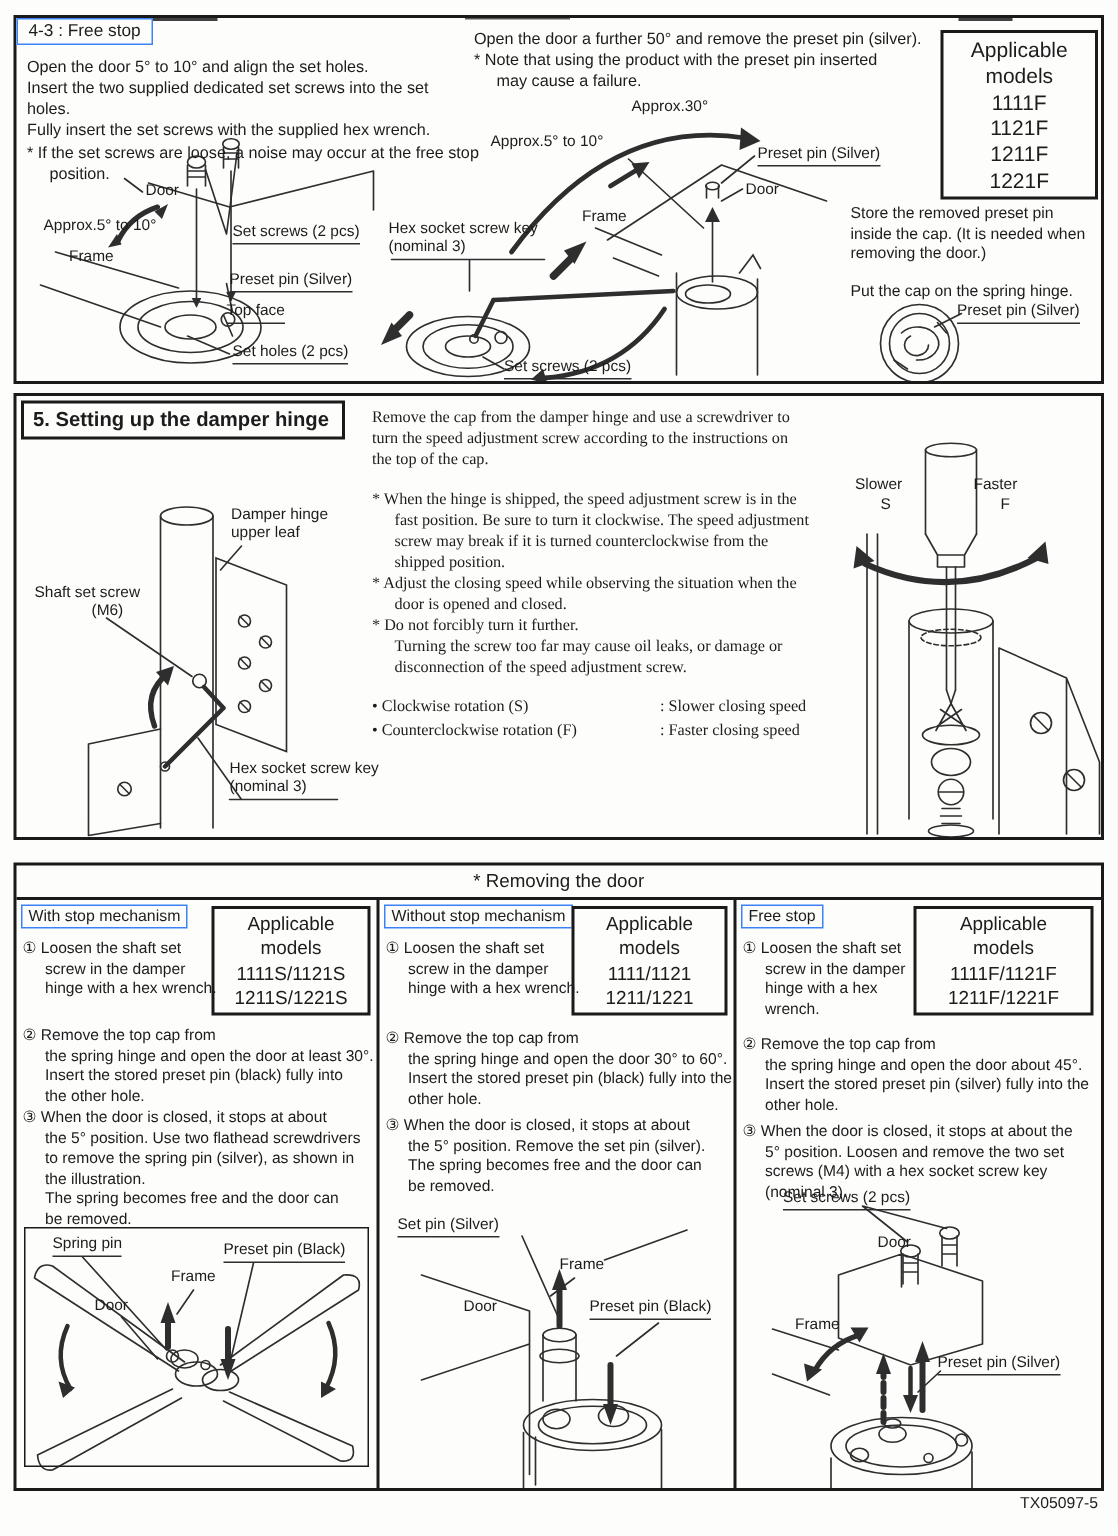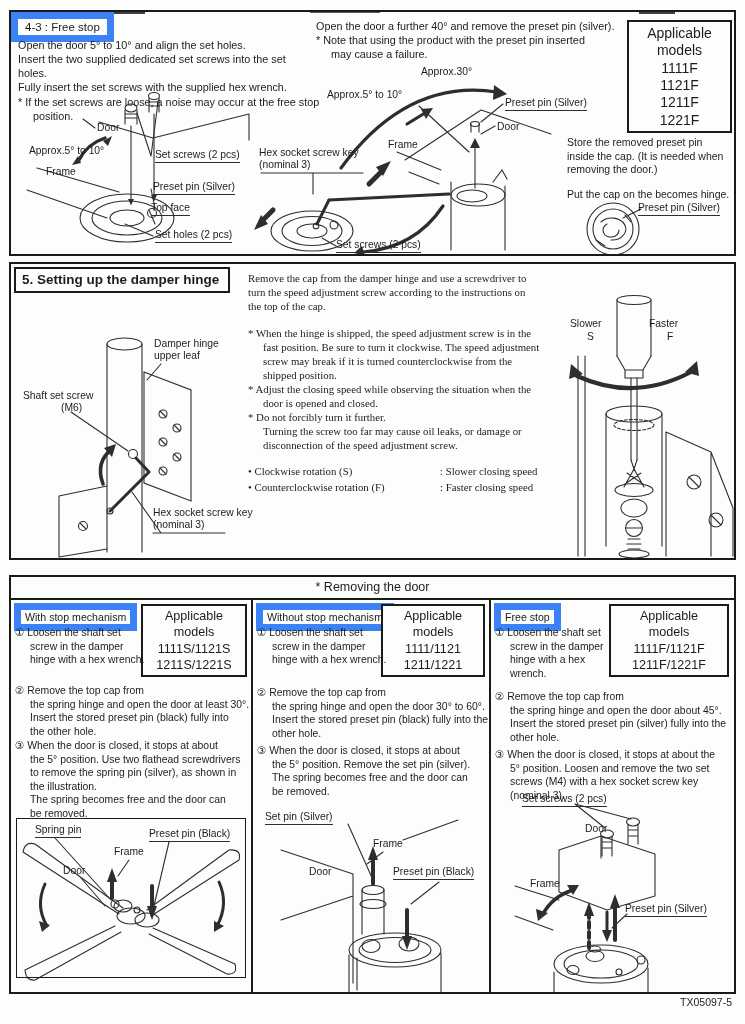--- a/index.html
+++ b/index.html
@@ -5,21 +5,21 @@
   html,body{margin:0;padding:0;background:#e8e8e8;}
   .page{position:relative;width:745px;height:1024px;background:#fdfdfc;
         font-family:"Liberation Sans","DejaVu Sans",sans-serif;color:#1c1c1c;overflow:hidden;}
   .box{position:absolute;border:2px solid #1a1a1a;background:#fdfdfc;}
   .art{position:absolute;inset:0;width:100%;height:100%;pointer-events:none;}
   .art path,.art line,.art ellipse,.art circle,.art rect{vector-effect:non-scaling-stroke;}
   .txt{position:absolute;font-size:10.8px;line-height:1.3;white-space:pre-line;}
   .note{padding-left:15px;text-indent:-15px;white-space:pre-line;}
   .lbl{position:absolute;font-size:10.3px;line-height:1.18;white-space:nowrap;}
   .ul{border-bottom:1px solid #2e2e2e;padding-bottom:1px;}
-  .tagbox{position:absolute;border:7px solid #3b82f6;padding:2px 7px;font-size:11.5px;background:#fdfdfc;}
+  .tagbox{position:absolute;border:1px solid #3b82f6;padding:2px 7px;font-size:11.5px;background:#fdfdfc;}
   .tagbox.small{font-size:10.6px;padding:1px 4px;}
   .models{position:absolute;border:2px solid #1a1a1a;text-align:center;background:#fdfdfc;}
   .models div{line-height:1.24;}
   .models.big div{font-size:14px;}
   .models.sm div{font-size:12.6px;line-height:1.3;}
   .heading5{position:absolute;border:2px solid #1a1a1a;padding:3px 9px 4px 6px;font-size:13.5px;font-weight:bold;background:#fdfdfc;}
   .rm-title{position:absolute;left:0;top:0;right:0;height:21px;border-bottom:2px solid #1a1a1a;
             text-align:center;font-size:12.5px;line-height:21px;}
   .col{position:absolute;top:21px;bottom:0;}
   .step{position:absolute;font-size:10.4px;line-height:1.3;}
@@ -113,37 +113,37 @@
     </svg>
 
     <div class="tagbox">4-3 : Free stop</div>
 
     <div class="txt" style="left:7px;top:26px;width:308px;">Open the door 5° to 10° and align the set holes.
 Insert the two supplied dedicated set screws into the set
 holes.
 Fully insert the set screws with the supplied hex wrench.</div>
     <div class="txt note" style="left:7px;top:83px;width:300px;white-space:normal;">* If the set screws are loose, a noise may occur at the free stop position.</div>
 
-    <div class="txt" style="left:305px;top:7px;width:345px;">Open the door a further 40° and remove the preset pin (silver).</div>
+    <div class="txt" style="left:305px;top:7px;width:345px;">Open the door a further 50° and remove the preset pin (silver).</div>
     <div class="txt note" style="left:305px;top:21px;width:340px;">* Note that using the product with the preset pin inserted
 may cause a failure.</div>
 
     <div class="models big" style="left:616px;top:8px;width:101px;height:106px;padding-top:3px;">
       <div>Applicable</div>
       <div>models</div>
       <div>1111F</div>
       <div>1121F</div>
       <div>1211F</div>
       <div>1221F</div>
     </div>
 
     <div class="txt" style="left:556px;top:124px;width:172px;font-size:10.5px;">Store the removed preset pin
 inside the cap. (It is needed when
 removing the door.)</div>
-    <div class="txt" style="left:556px;top:176px;width:176px;font-size:10.5px;white-space:nowrap;">Put the cap on the becomes hinge.</div>
+    <div class="txt" style="left:556px;top:176px;width:176px;font-size:10.5px;white-space:nowrap;">Put the cap on the spring hinge.</div>
 
     <div class="lbl" style="left:86px;top:110px;">Door</div>
     <div class="lbl" style="left:18px;top:133px;">Approx.5° to 10°</div>
     <div class="lbl" style="left:35px;top:154px;">Frame</div>
     <div class="lbl ul" style="left:144px;top:137px;">Set screws (2 pcs)</div>
     <div class="lbl ul" style="left:142px;top:169px;">Preset pin (Silver)</div>
     <div class="lbl ul" style="left:140px;top:190px;">Top face</div>
     <div class="lbl ul" style="left:144px;top:217px;">Set holes (2 pcs)</div>
     <div class="lbl" style="left:248px;top:135px;">
       <div>Hex socket screw key</div>

